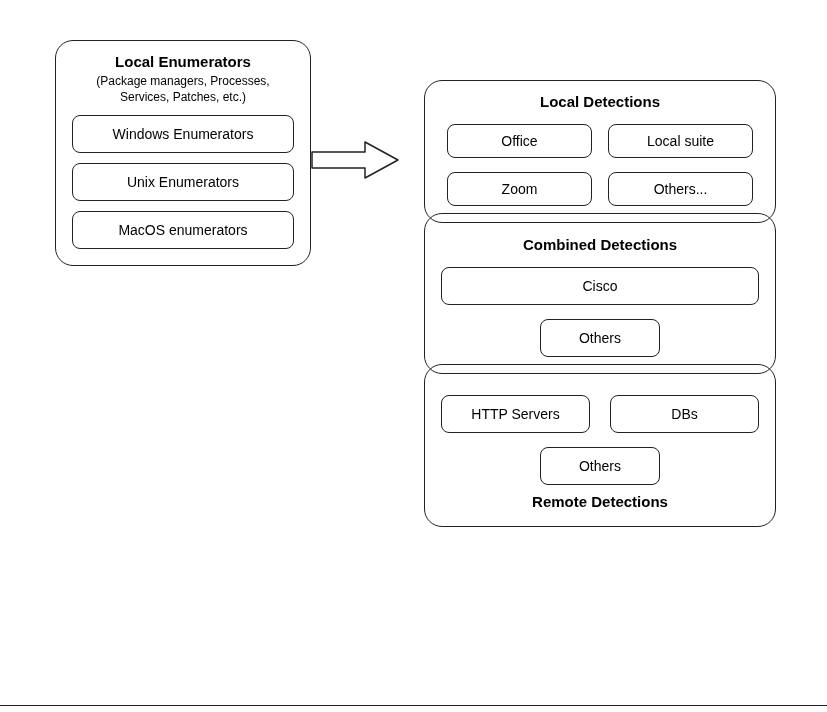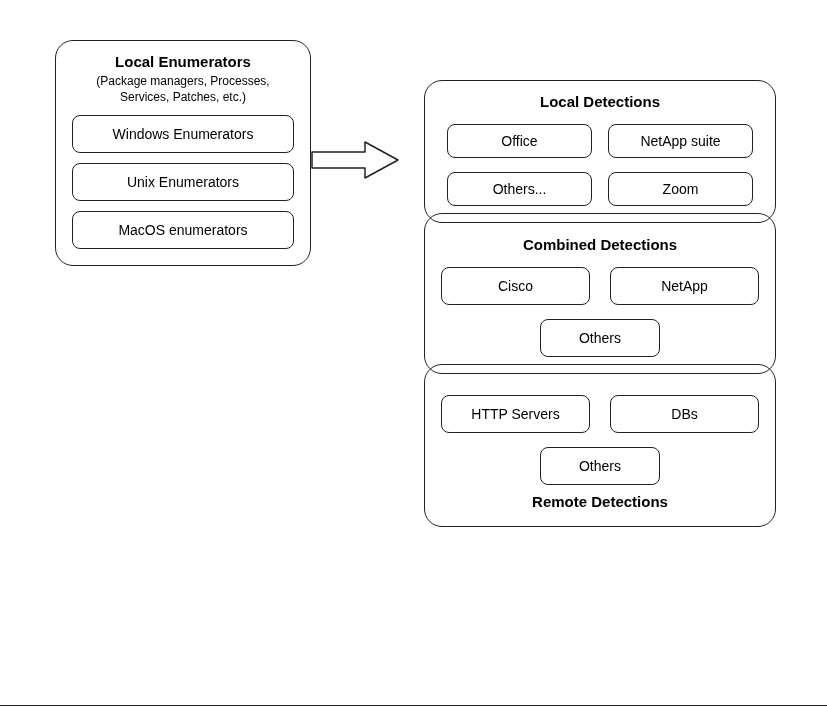--- a/index.html
+++ b/index.html
@@ -121,33 +121,32 @@
   <svg class="arrow" viewBox="0 0 90 40">
     <path d="M2 12 L55 12 L55 2 L88 20 L55 38 L55 28 L2 28 Z" fill="none" stroke="#222" stroke-width="1.5" stroke-linejoin="round"></path>
   </svg>
 
   <div class="detections-wrap">
 
     <div class="panel local-det">
       <div class="panel-title">Local Detections</div>
       <div class="row tight">
         <div class="box">Office</div>
-        <div class="box">NetApp suite</div>
+        <div class="box">Local suite</div>
       </div>
       <div class="row tight">
+        <div class="box">Zoom</div>
         <div class="box">Others...</div>
-        <div class="box">Zoom</div>
       </div>
     </div>
 
     <div class="panel combined-det">
       <div class="panel-title" style="margin-top:10px;">Combined Detections</div>
       <div class="row">
         <div class="box">Cisco</div>
-        <div class="box">NetApp</div>
       </div>
       <div class="row single">
         <div class="box">Others</div>
       </div>
     </div>
 
     <div class="panel remote-det">
       <div class="row" style="margin-top:18px;">
         <div class="box">HTTP Servers</div>
         <div class="box">DBs</div>

